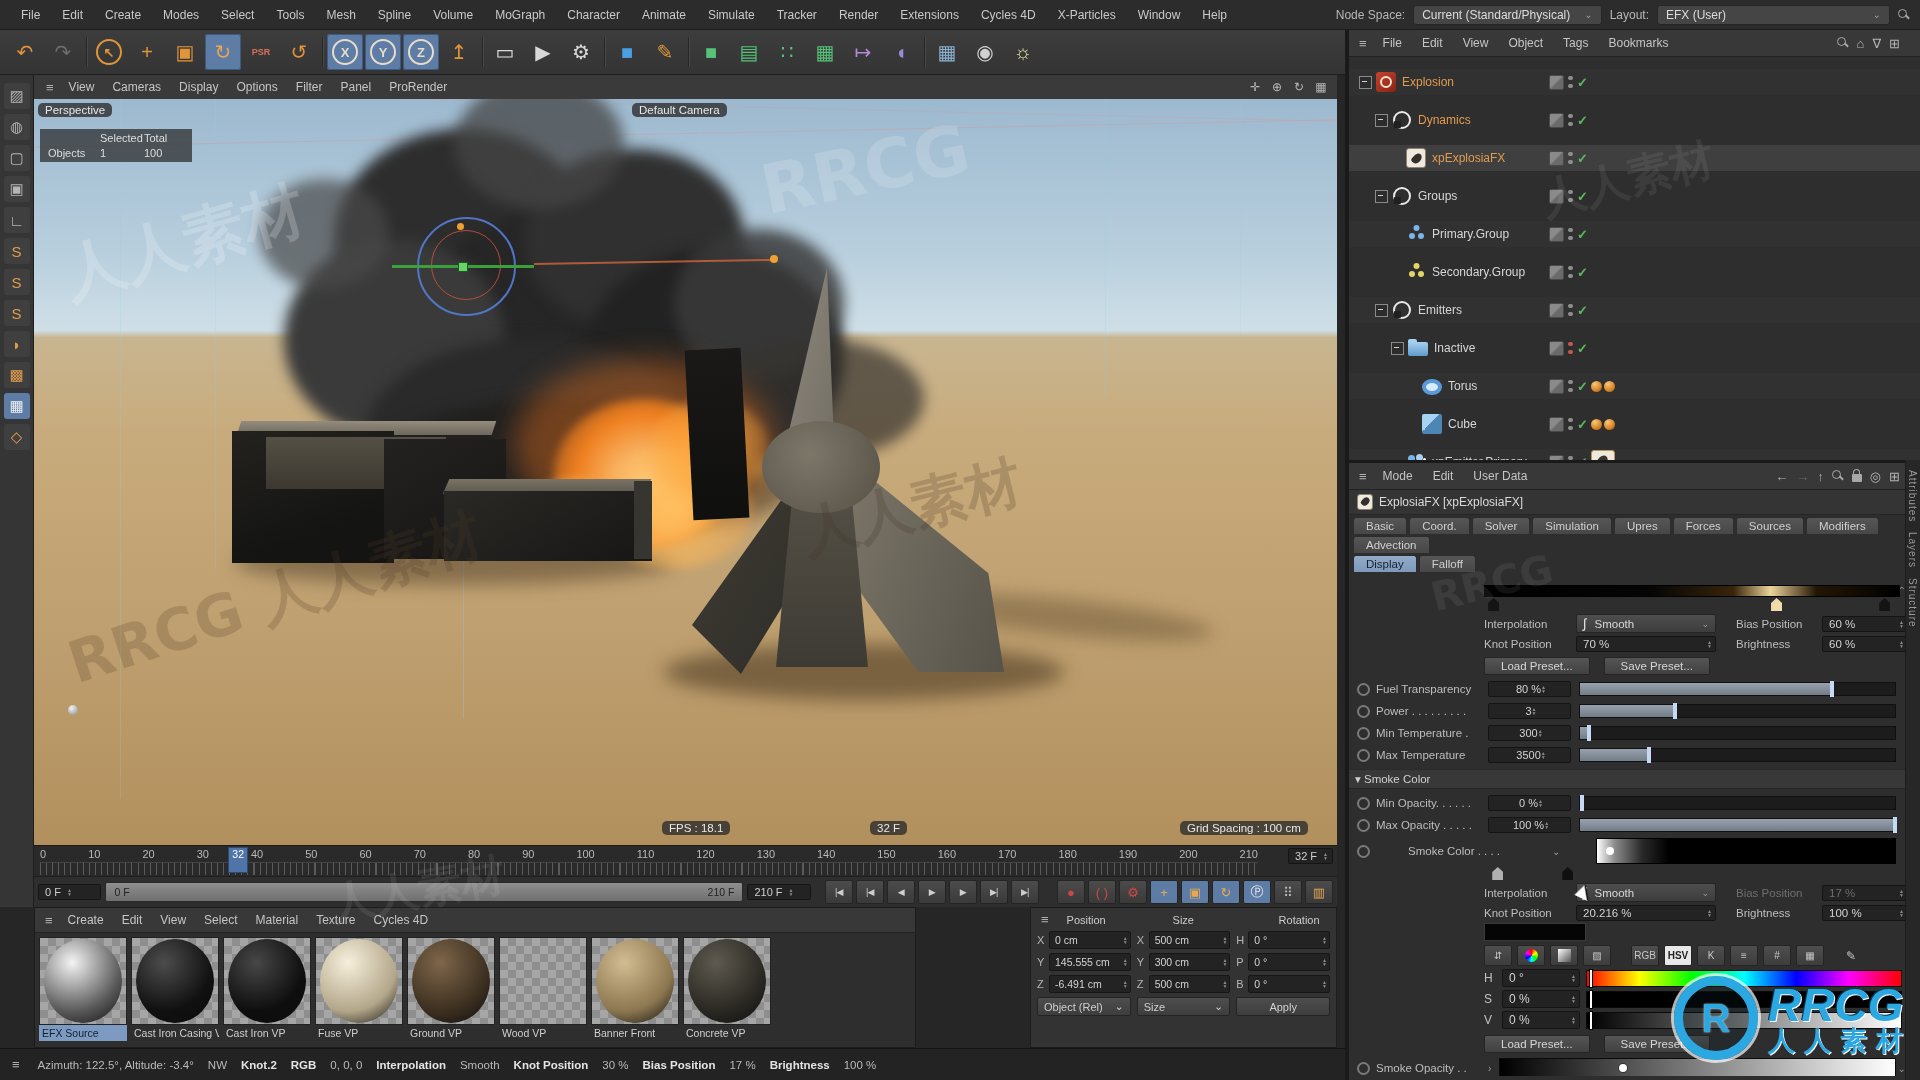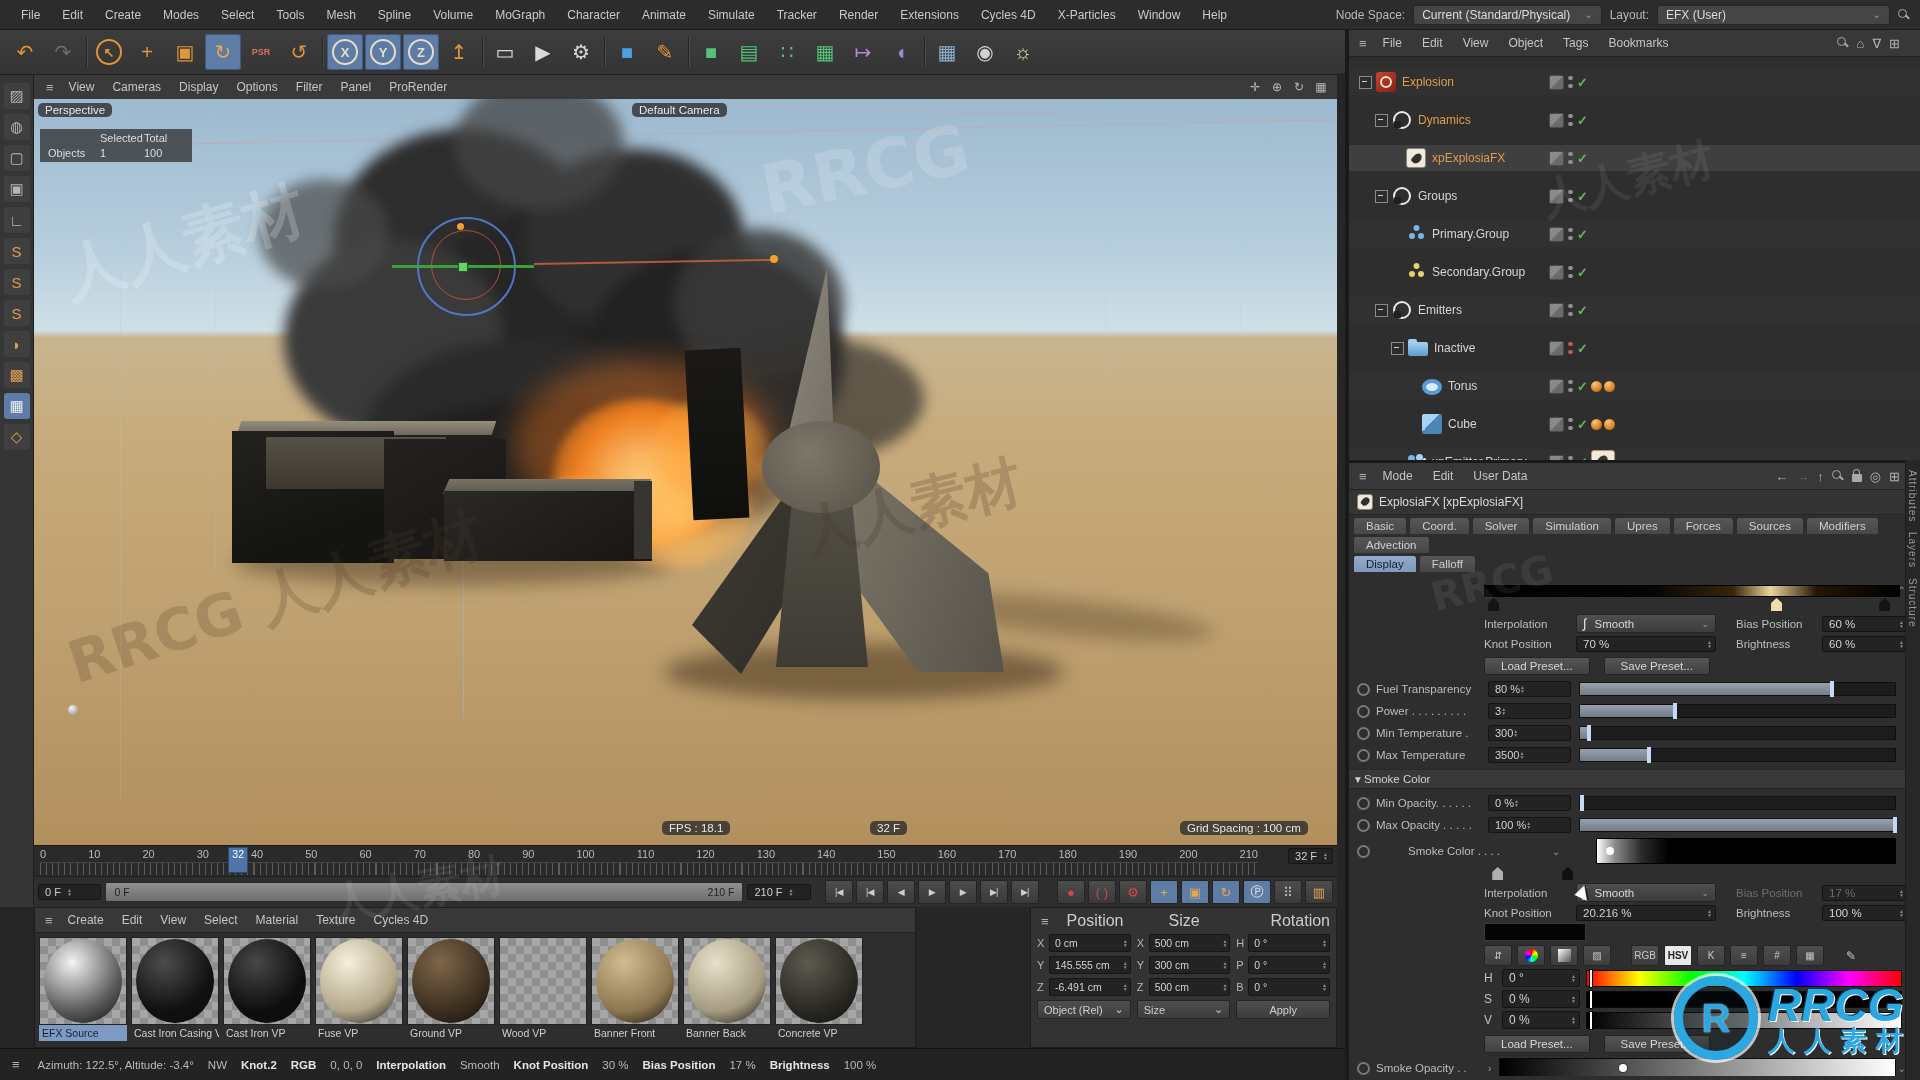--- a/index.html
+++ b/index.html
@@ -83,21 +83,21 @@
   .mat{width:88px;text-align:left;}
   .mat .thumb{width:88px;height:88px;background:repeating-conic-gradient(#8e8e8e 0% 25%,#a6a6a6 0% 50%) 0 0/16px 16px;display:flex;align-items:center;justify-content:center;border:1px solid #222;box-sizing:border-box;}
   .mat .ball{width:78px;height:84px;border-radius:50%;background:radial-gradient(circle at 36% 28%,var(--c1),var(--c2) 62%,#0c0c0c 100%);}
   .mat .mname{font-size:10.5px;color:#cfcfcf;padding:2px 3px;white-space:nowrap;overflow:hidden;max-width:84px;}
   .mat.selected .mname{background:#7d9ac2;color:#15202e;}
 
   
   #coords{position:absolute;left:1030px;top:907px;width:307px;height:141px;background:#333333;border:1px solid #1c1c1c;box-sizing:border-box;padding:4px 6px;}
   #coords .chead{display:flex;gap:0;margin-bottom:4px;align-items:center;}
   #coords .cgrid{display:grid;grid-template-columns:1fr 1fr 1fr;column-gap:6px;row-gap:4px;}
-  .ctitle{font-size:16px;color:#cccccc;padding-left:14px;}
+  .ctitle{font-size:11px;color:#cccccc;padding-left:14px;}
   .crow{display:flex;align-items:center;gap:3px;}
   .caxis{width:9px;color:#b5b5b5;font-size:11px;}
   .cval{flex:1;background:#232323;border:1px solid #161616;border-radius:2px;color:#d2d2d2;font-size:10.5px;padding:2px 2px 2px 5px;display:flex;justify-content:space-between;align-items:center;white-space:nowrap;}
   .cfoot{background:linear-gradient(#4e4e4e,#3d3d3d);border:1px solid #242424;border-radius:2px;color:#cfcfcf;font-size:11px;padding:2px 6px;display:flex;justify-content:space-between;align-items:center;}
   .cfoot.btn{justify-content:center;}
 
   
   #statusbar{position:absolute;left:0;top:1048px;width:1345px;height:32px;background:#232323;border-top:1px solid #141414;display:flex;align-items:center;gap:14px;padding-left:8px;box-sizing:border-box;font-size:11.5px;color:#b9b9b9;}
   #statusbar .strong{color:#e4e4e4;font-weight:bold;}
 
@@ -166,21 +166,21 @@
   
   #am{position:relative;border-top:3px solid #1a1a1a;height:613px;}
   .atitle{height:24px;display:flex;align-items:center;padding-left:8px;color:#dadada;font-size:12px;background:#343434;border-bottom:1px solid #252525;}
   .tabs{display:flex;gap:2px;padding:2px 4px 0 4px;flex-wrap:wrap;}
   .tab{background:linear-gradient(#565656,#474747);border:1px solid #2c2c2c;border-bottom:none;border-radius:3px 3px 0 0;padding:2px 12px;font-size:11.5px;color:#cfcfcf;}
   .tab.active{background:linear-gradient(#93abca,#7e99bb);color:#16202e;}
   #acontent{position:absolute;left:0;top:122px;right:14px;bottom:0;overflow:hidden;}
   .arow{display:flex;align-items:center;height:22px;padding-left:8px;}
   .adot{width:9px;height:9px;border:2px solid #7a7a7a;border-radius:50%;margin-right:6px;flex:0 0 9px;}
   .alabel{width:112px;font-size:11.5px;color:#bdbdbd;white-space:nowrap;flex:0 0 112px;}
-  .avalue{width:72px;flex:0 0 72px;background:#232323;border:1px solid #141414;border-radius:2px;color:#d2d2d2;font-size:11px;padding:1px 3px 1px 6px;display:flex;justify-content:flex-start;align-items:center;}
+  .avalue{width:72px;flex:0 0 72px;background:#232323;border:1px solid #141414;border-radius:2px;color:#d2d2d2;font-size:11px;padding:1px 3px 1px 6px;display:flex;justify-content:center;align-items:center;}
   .sl{flex:1;height:12px;margin:0 10px 0 8px;background:#1c1c1c;border:1px solid #101010;position:relative;}
   .sl i{position:absolute;left:0;top:0;bottom:0;width:var(--fill);background:linear-gradient(#97a2ae,#727d88);}
   .sl i::after{content:"";position:absolute;right:-2px;top:-2px;bottom:-2px;width:4px;background:#c6d9f4;}
   .section{height:18px;background:#383838;border-top:1px solid #2a2a2a;border-bottom:1px solid #242424;color:#d0d0d0;font-size:11.5px;padding-left:6px;display:flex;align-items:center;margin:3px 0;}
   .gradwrap{margin-left:135px;margin-right:6px;position:relative;}
   .gradbar{height:10px;border:1px solid #000;background:linear-gradient(90deg,#000 0%,#050505 40%,#38250a 60%,#ecd49a 69%,#241604 80%,#000 100%);}
   .gradbar.smoke{height:24px;background:linear-gradient(90deg,#ffffff 0%,#8a8a8a 6%,#2a2a2a 15%,#000 24%,#000 100%);position:relative;}
   .gradbar.smoke::before{content:"";position:absolute;left:3%;top:8px;width:8px;height:8px;border-radius:50%;background:#fff;}
   .knotrow{position:relative;height:15px;}
   .knot{position:absolute;top:1px;width:11px;height:13px;background:var(--kc);clip-path:polygon(50% 0,100% 38%,100% 100%,0 100%,0 38%);border:0;}
@@ -650,26 +650,20 @@
           <div class="mname">Wood VP</div>
         </div>
 
         <div class="mat">
           <div class="thumb">
             <div class="ball" style="--c1: #d2bc92; --c2: #8c7750;"></div>
           </div>
           <div class="mname">Banner Front</div>
         </div>
 
-        <div class="mat">
-          <div class="thumb">
-            <div class="ball" style="--c1: #e8e1cb; --c2: #a59b80;"></div>
-          </div>
-          <div class="mname">Banner Back</div>
-        </div>
 
         <div class="mat">
           <div class="thumb">
             <div class="ball" style="--c1: #5e5a50; --c2: #2a2822;"></div>
           </div>
           <div class="mname">Concrete VP</div>
         </div>
       </div>
   </section>
 

